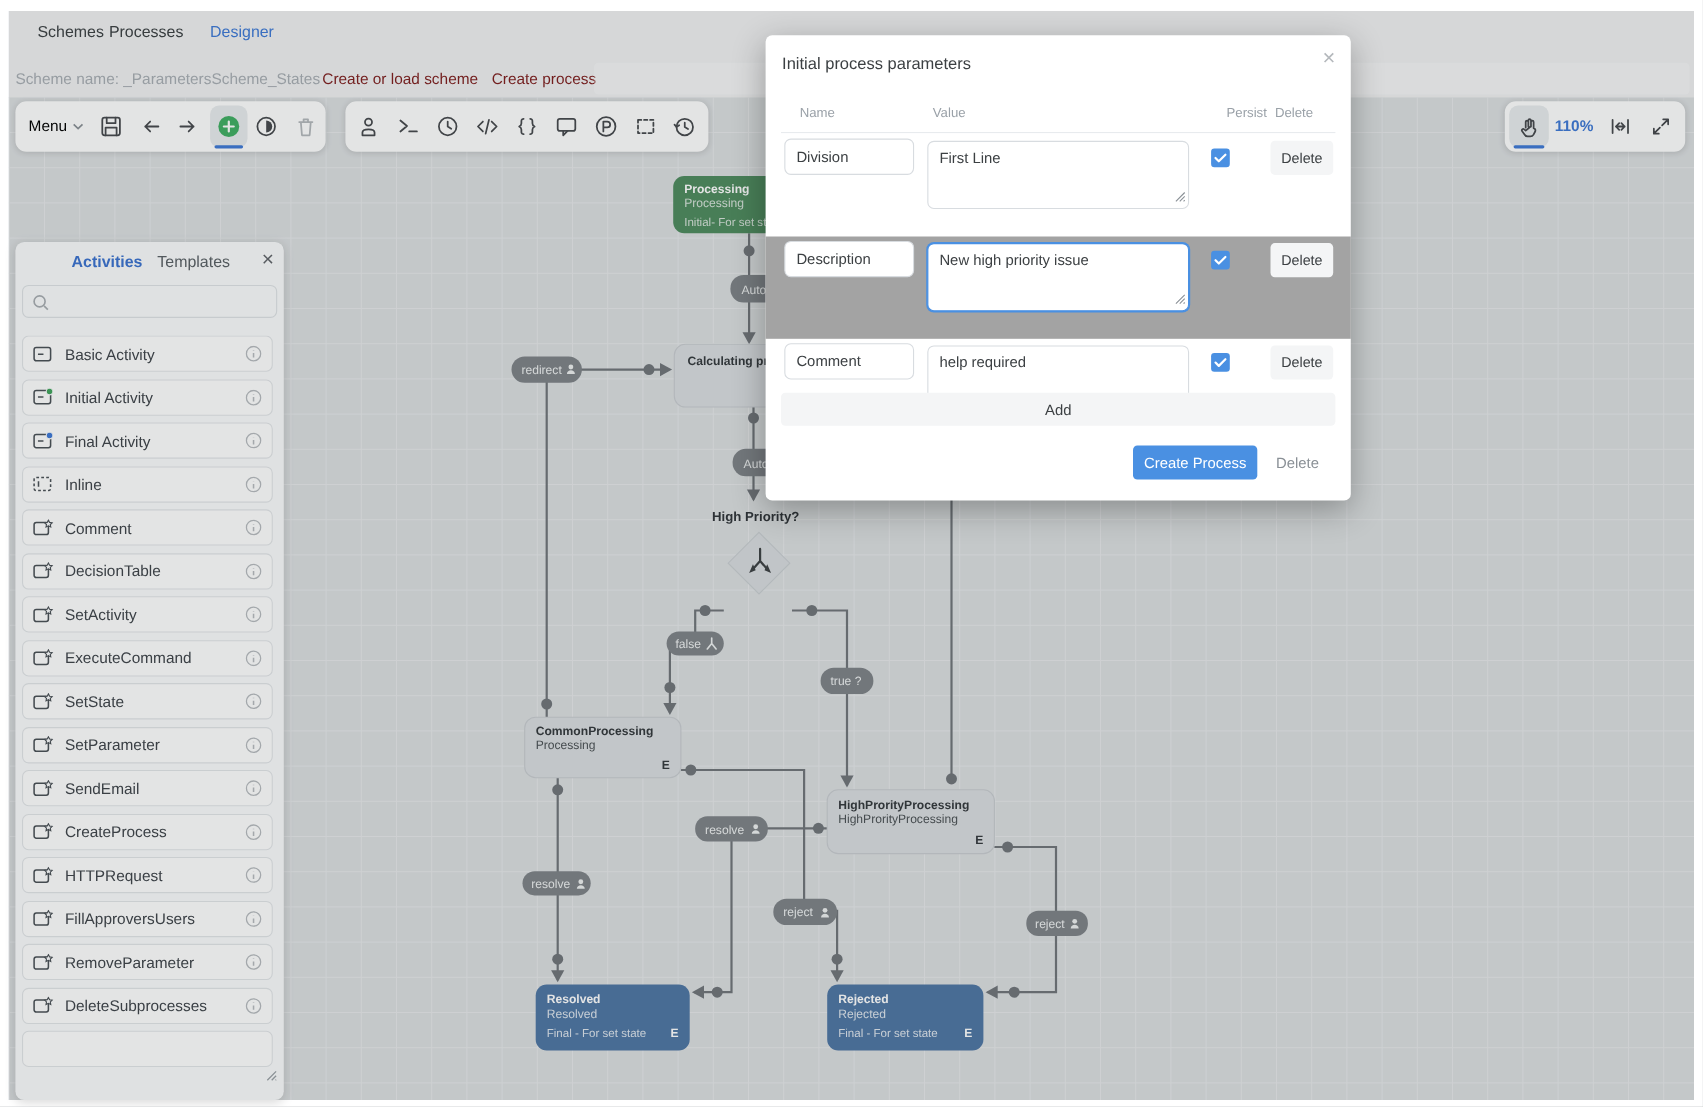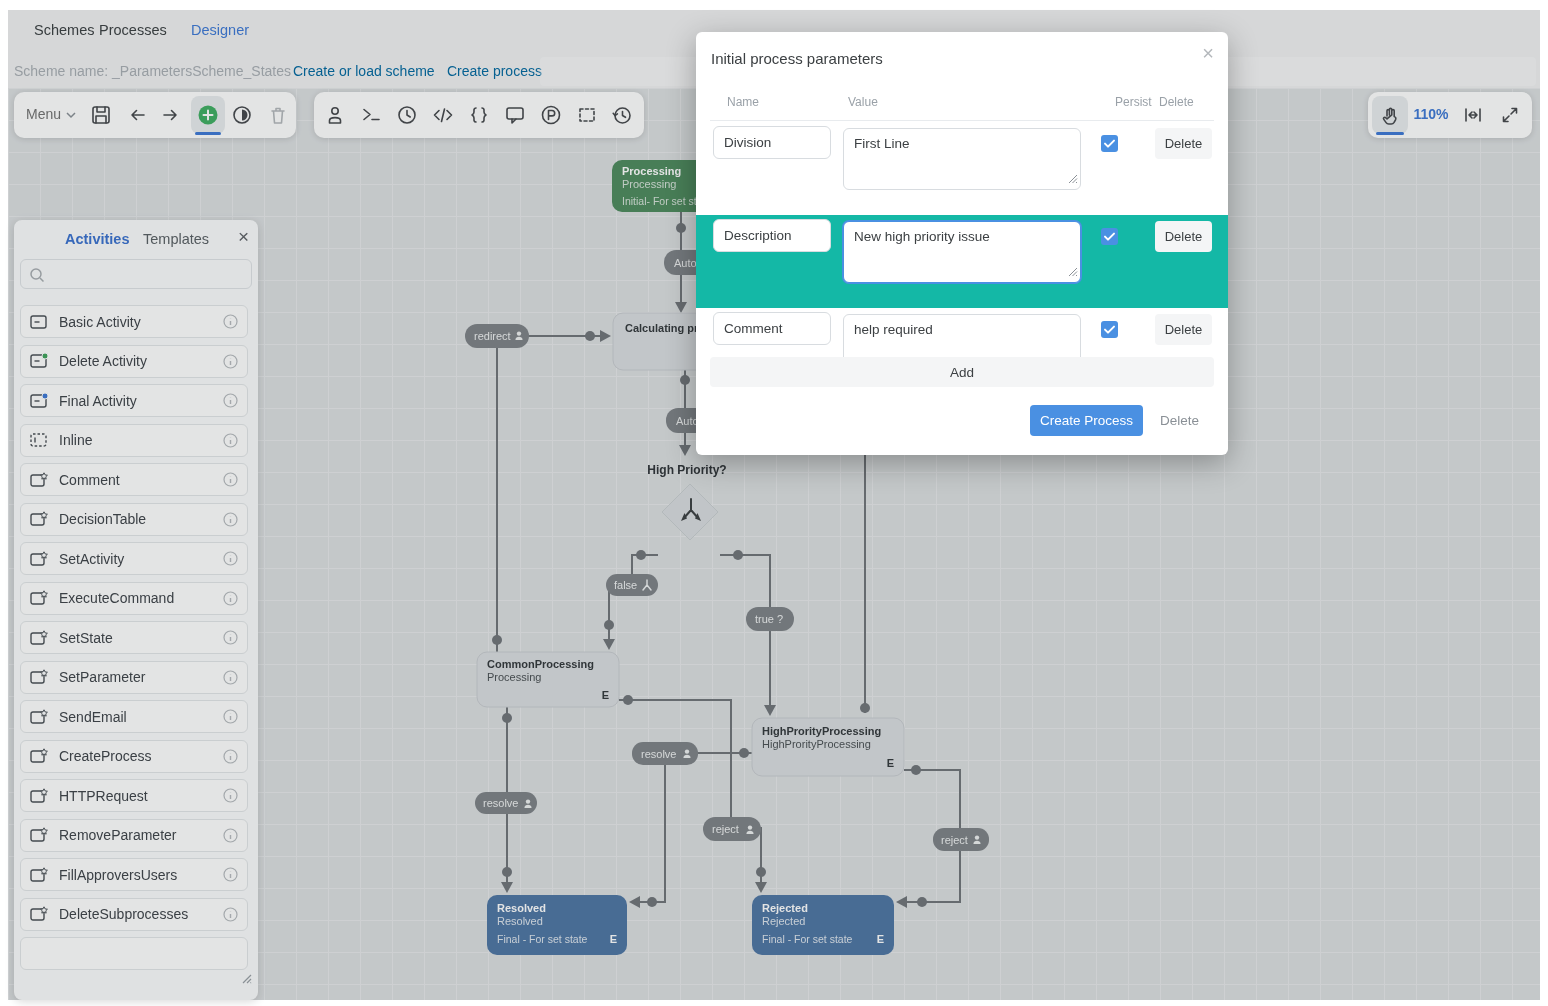--- a/index.html
+++ b/index.html
@@ -4,39 +4,39 @@
 <style>
 *{box-sizing:border-box;margin:0;padding:0}
 body{width:1548px;height:1006px;position:relative;background:#fff;overflow:hidden;
      font-family:"Liberation Sans",sans-serif;color:#3c4043}
 .app{position:absolute;left:8px;top:10px;width:1532px;height:990px;background:#f0f1f2}
 
 .navbar{position:absolute;left:0;top:0;width:1532px;height:78px;background:#f0f1f2;z-index:2}
 .nav-item{position:absolute;top:12px;font-size:14.5px;color:#3c4043;cursor:pointer}
 .nav-item.active{color:#3e79d6}
 .scheme-name{position:absolute;top:53px;font-size:14px;color:#a9aeb4}
-.bar-btn{position:absolute;top:53px;font-size:14px;color:#0369a1;cursor:pointer}
+.bar-btn{position:absolute;top:53px;font-size:14px;color:#7f1d1d;cursor:pointer}
 .bar-strip{position:absolute;left:532px;top:47px;width:996px;height:29px;
            background:rgba(255,255,255,.33);border-radius:4px}
 
 .canvas{position:absolute;left:0;top:78px;width:1532px;height:912px;background:#dcdfe1;
   background-image:linear-gradient(#e7e9eb 1px,transparent 1px),
                    linear-gradient(90deg,#e7e9eb 1px,transparent 1px);
   background-size:32px 32px}
 .diagram{position:absolute;left:0;top:0;z-index:1}
 
 .tbar{position:absolute;background:#fff;border-radius:10px;
       box-shadow:0 1px 6px rgba(0,0,0,.14);z-index:3}
 .tbtn{position:absolute;top:12px;width:22px;height:22px;cursor:pointer}
 .tbtn svg{stroke:#46494d;fill:none;stroke-width:1.6;stroke-linecap:round;stroke-linejoin:round}
 .tbtn.dim svg{stroke:#b4b8bc}
 .tsel{position:absolute;background:#e9ecee;border-radius:8px;width:34px;height:38px;top:4px}
 .tsel .tbtn{left:6px;top:8px}
 .tul{position:absolute;left:4px;bottom:-1px;width:26px;height:3px;background:#3e79d6;border-radius:2px}
-.menu-lbl{position:absolute;left:12px;top:14px;font-size:14px;color:#737373;cursor:pointer}
+.menu-lbl{position:absolute;left:12px;top:14px;font-size:14px;color:#000000;cursor:pointer}
 .zoom-lbl{position:absolute;left:42px;top:14px;width:42px;text-align:center;
           font-size:14px;font-weight:700;color:#3e79d6;cursor:pointer}
 
 .palette{position:absolute;left:6px;top:132px;width:244px;height:780px;background:#fbfcfd;
          border-radius:8px;box-shadow:0 2px 10px rgba(0,0,0,.15);z-index:3}
 .ptab{position:absolute;top:11px;font-size:14.5px;color:#5a6065;cursor:pointer}
 .ptab.active{color:#3b72cf;font-weight:700}
 .pclose{position:absolute;right:9px;top:6px;font-size:19px;color:#5f6368;cursor:pointer}
 .psearch{position:absolute;left:6px;top:39px;width:232px;height:30px;border:1px solid #dfe3e6;
          border-radius:6px;background:#fbfcfd}
@@ -52,21 +52,21 @@
 
 .backdrop{position:absolute;inset:0;background:rgba(33,37,42,.125);z-index:10}
 .modal{position:absolute;left:688px;top:22px;width:532px;height:423px;background:#fff;
        border-radius:6px;box-shadow:0 8px 30px rgba(0,0,0,.3);z-index:20;font-size:13px}
 .m-title{position:absolute;left:15px;top:18px;font-size:15px;color:#3c4043}
 .m-close{position:absolute;right:14px;top:10px;font-size:20px;color:#b4b8bc;cursor:pointer}
 .m-head span{position:absolute;top:63px;font-size:12px;color:#9aa1a8}
 .m-sep{position:absolute;left:14px;top:88px;width:504px;height:1px;background:#e8ebee}
 #mrows{position:absolute;left:0;top:90px;width:532px}
 .prow{position:relative;height:93px}
-.prow.hl{background:#14b8a6}
+.prow.hl{background:#a3a3a3}
 .prow input{position:absolute;left:17px;top:4px;width:118px;height:33px;border:1px solid #d8dce0;
             border-radius:6px;padding:0 10px;font:13.5px "Liberation Sans",sans-serif;
             color:#3c4043;background:#fff;outline:none}
 .ta-wrap{position:absolute;left:147px;top:6px;width:238px;height:62px}
 .ta-wrap textarea{width:100%;height:100%;border:1px solid #d8dce0;border-radius:6px;
       padding:7px 10px;font:13.5px "Liberation Sans",sans-serif;color:#3c4043;resize:none;
       background:#fff;outline:none;overflow:hidden}
 .ta-wrap textarea.foc{border-color:#4a90e2;box-shadow:0 0 0 1px #4a90e2}
 .ta-grip{position:absolute;right:3px;bottom:3px;pointer-events:none}
 .cb{position:absolute;left:405px;top:13px;width:17px;height:17px;background:#4a90e2;
@@ -388,21 +388,21 @@
                 <circle cx="7.5" cy="7.5" r="6.5" stroke="#b7bbbf" stroke-width="1.2" fill="none"></circle>
                 <path d="M7.5,4.4 v0.4 M7.5,7 v4" stroke="#b7bbbf" stroke-width="1.4"></path>
               </svg></span>
           </div>
           <div class="pitem">
             <span class="ic"><svg width="18" height="16" viewBox="0 0 18 16">
                 <rect x="1" y="2" width="15" height="12" rx="2" stroke="#4a5056" stroke-width="1.4" fill="none" stroke-linejoin="round"></rect>
                 <path d="M4.5,8 h5" stroke="#4a5056" stroke-width="1.4" fill="none" stroke-linejoin="round"></path>
                 <circle cx="15" cy="3" r="3" fill="#41a45c" stroke="#fbfcfd"></circle>
               </svg></span>
-            <span class="lbl">Delete Activity</span>
+            <span class="lbl">Initial Activity</span>
             <span class="info"><svg width="15" height="15" viewBox="0 0 15 15">
                 <circle cx="7.5" cy="7.5" r="6.5" stroke="#b7bbbf" stroke-width="1.2" fill="none"></circle>
                 <path d="M7.5,4.4 v0.4 M7.5,7 v4" stroke="#b7bbbf" stroke-width="1.4"></path>
               </svg></span>
           </div>
           <div class="pitem">
             <span class="ic"><svg width="18" height="16" viewBox="0 0 18 16">
                 <rect x="1" y="2" width="15" height="12" rx="2" stroke="#4a5056" stroke-width="1.4" fill="none" stroke-linejoin="round"></rect>
                 <path d="M4.5,8 h5" stroke="#4a5056" stroke-width="1.4" fill="none" stroke-linejoin="round"></path>
                 <circle cx="15" cy="3" r="3" fill="#3e79d6" stroke="#fbfcfd"></circle>
@@ -521,32 +521,32 @@
             <span class="info"><svg width="15" height="15" viewBox="0 0 15 15">
                 <circle cx="7.5" cy="7.5" r="6.5" stroke="#b7bbbf" stroke-width="1.2" fill="none"></circle>
                 <path d="M7.5,4.4 v0.4 M7.5,7 v4" stroke="#b7bbbf" stroke-width="1.4"></path>
               </svg></span>
           </div>
           <div class="pitem">
             <span class="ic"><svg width="19" height="17" viewBox="0 0 19 17">
                 <rect x="1" y="3" width="13" height="11" rx="2" stroke="#4a5056" stroke-width="1.4" fill="none" stroke-linejoin="round"></rect>
                 <path d="M14,0.8 l1.1,2.1 2.3,0.35 -1.65,1.6 0.4,2.3 -2.15,-1.1 -2.15,1.1 0.4,-2.3 -1.65,-1.6 2.3,-0.35 z" fill="#fbfcfd" stroke="#4a5056" stroke-width="1"></path>
               </svg></span>
+            <span class="lbl">FillApproversUsers</span>
+            <span class="info"><svg width="15" height="15" viewBox="0 0 15 15">
+                <circle cx="7.5" cy="7.5" r="6.5" stroke="#b7bbbf" stroke-width="1.2" fill="none"></circle>
+                <path d="M7.5,4.4 v0.4 M7.5,7 v4" stroke="#b7bbbf" stroke-width="1.4"></path>
+              </svg></span>
+          </div>
+          <div class="pitem">
+            <span class="ic"><svg width="19" height="17" viewBox="0 0 19 17">
+                <rect x="1" y="3" width="13" height="11" rx="2" stroke="#4a5056" stroke-width="1.4" fill="none" stroke-linejoin="round"></rect>
+                <path d="M14,0.8 l1.1,2.1 2.3,0.35 -1.65,1.6 0.4,2.3 -2.15,-1.1 -2.15,1.1 0.4,-2.3 -1.65,-1.6 2.3,-0.35 z" fill="#fbfcfd" stroke="#4a5056" stroke-width="1"></path>
+              </svg></span>
             <span class="lbl">RemoveParameter</span>
-            <span class="info"><svg width="15" height="15" viewBox="0 0 15 15">
-                <circle cx="7.5" cy="7.5" r="6.5" stroke="#b7bbbf" stroke-width="1.2" fill="none"></circle>
-                <path d="M7.5,4.4 v0.4 M7.5,7 v4" stroke="#b7bbbf" stroke-width="1.4"></path>
-              </svg></span>
-          </div>
-          <div class="pitem">
-            <span class="ic"><svg width="19" height="17" viewBox="0 0 19 17">
-                <rect x="1" y="3" width="13" height="11" rx="2" stroke="#4a5056" stroke-width="1.4" fill="none" stroke-linejoin="round"></rect>
-                <path d="M14,0.8 l1.1,2.1 2.3,0.35 -1.65,1.6 0.4,2.3 -2.15,-1.1 -2.15,1.1 0.4,-2.3 -1.65,-1.6 2.3,-0.35 z" fill="#fbfcfd" stroke="#4a5056" stroke-width="1"></path>
-              </svg></span>
-            <span class="lbl">FillApproversUsers</span>
             <span class="info"><svg width="15" height="15" viewBox="0 0 15 15">
                 <circle cx="7.5" cy="7.5" r="6.5" stroke="#b7bbbf" stroke-width="1.2" fill="none"></circle>
                 <path d="M7.5,4.4 v0.4 M7.5,7 v4" stroke="#b7bbbf" stroke-width="1.4"></path>
               </svg></span>
           </div>
           <div class="pitem">
             <span class="ic"><svg width="19" height="17" viewBox="0 0 19 17">
                 <rect x="1" y="3" width="13" height="11" rx="2" stroke="#4a5056" stroke-width="1.4" fill="none" stroke-linejoin="round"></rect>
                 <path d="M14,0.8 l1.1,2.1 2.3,0.35 -1.65,1.6 0.4,2.3 -2.15,-1.1 -2.15,1.1 0.4,-2.3 -1.65,-1.6 2.3,-0.35 z" fill="#fbfcfd" stroke="#4a5056" stroke-width="1"></path>
               </svg></span>

